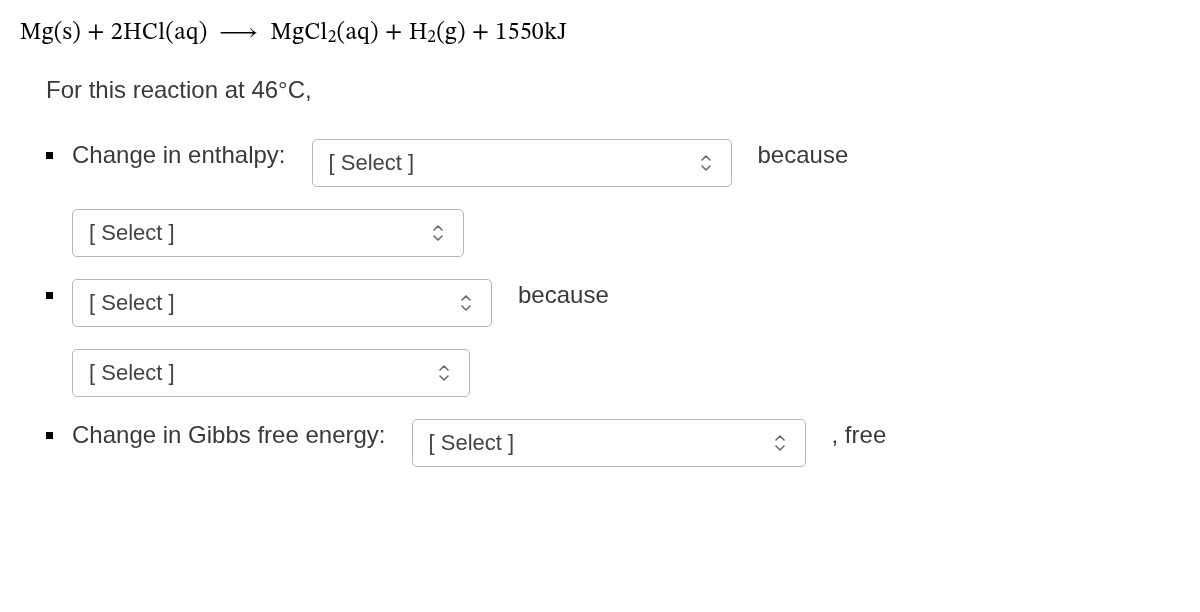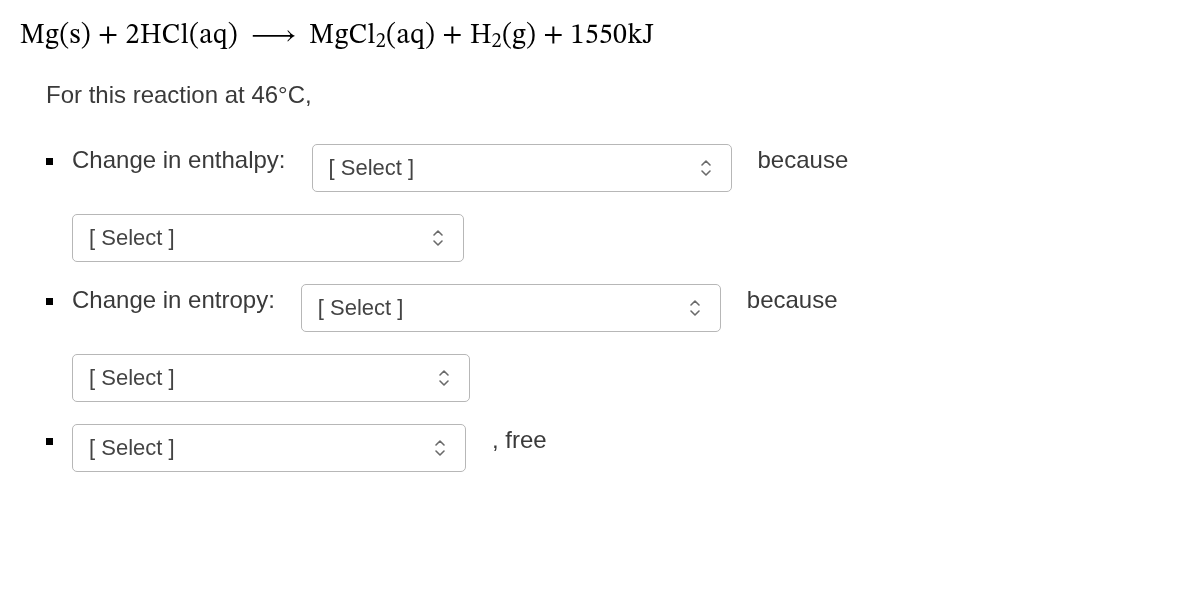--- a/index.html
+++ b/index.html
@@ -9,21 +9,21 @@
     font-size: 24px;
     color: #2b2b2b;
     background: #fff;
     width: 1200px;
     box-sizing: border-box;
     line-height: 1.3;
   }
 
   .equation {
     font-family: "Cambria Math", "STIX Two Math", "Times New Roman", serif;
-    font-size: 28px;
+    font-size: 24px;
     margin: 8px 0 24px 0;
     letter-spacing: 0.3px;
     color: #000;
   }
   .equation sub {
     font-size: 0.72em;
     vertical-align: -0.2em;
   }
   .arrow {
     display: inline-block;
@@ -133,21 +133,20 @@
             <polyline points="3,7 7,3 11,7"></polyline>
             <polyline points="3,13 7,17 11,13"></polyline>
           </svg>
         </span>
       </span>
     </div>
   </li>
 
   <li>
     <div class="line">
-      <span class="text">Change in entropy:</span>
       <span class="select w-lg">
         <span>[ Select ]</span>
         <span class="chev">
           <svg width="14" height="20" viewBox="0 0 14 20" stroke="#6a6a6a" stroke-width="1.6" fill="none" stroke-linecap="round" stroke-linejoin="round">
             <polyline points="3,7 7,3 11,7"></polyline>
             <polyline points="3,13 7,17 11,13"></polyline>
           </svg>
         </span>
       </span>
       <span class="text">because</span>
@@ -160,20 +159,21 @@
             <polyline points="3,7 7,3 11,7"></polyline>
             <polyline points="3,13 7,17 11,13"></polyline>
           </svg>
         </span>
       </span>
     </div>
   </li>
 
   <li>
     <div class="line">
+      <span class="text">Change in Gibbs free energy:</span>
       <span class="select w-md3">
         <span>[ Select ]</span>
         <span class="chev">
           <svg width="14" height="20" viewBox="0 0 14 20" stroke="#6a6a6a" stroke-width="1.6" fill="none" stroke-linecap="round" stroke-linejoin="round">
             <polyline points="3,7 7,3 11,7"></polyline>
             <polyline points="3,13 7,17 11,13"></polyline>
           </svg>
         </span>
       </span>
       <span class="text">, free</span>

